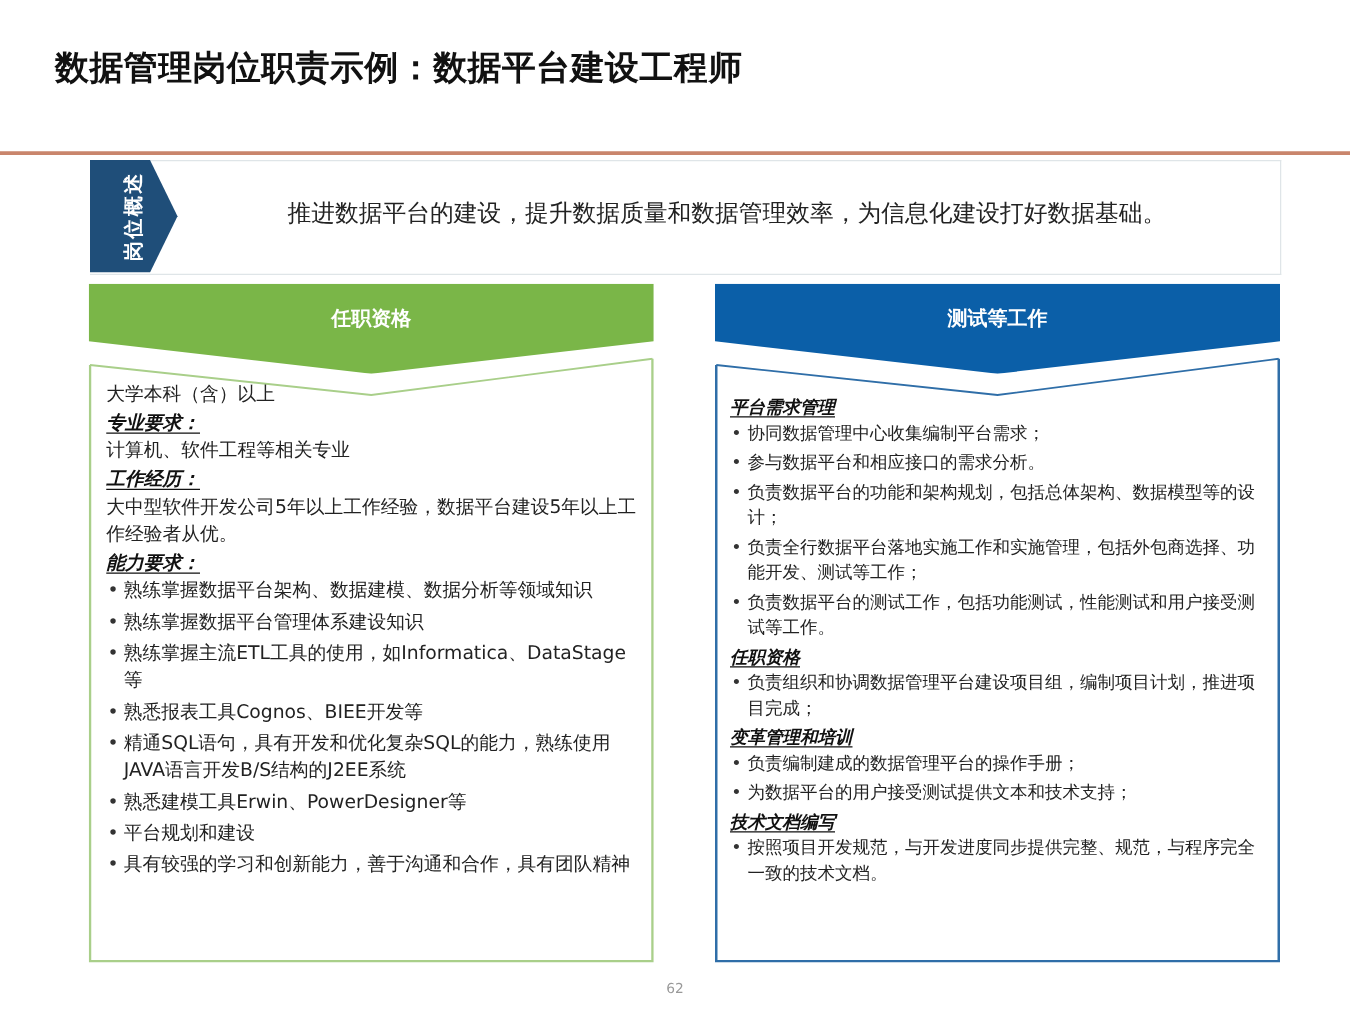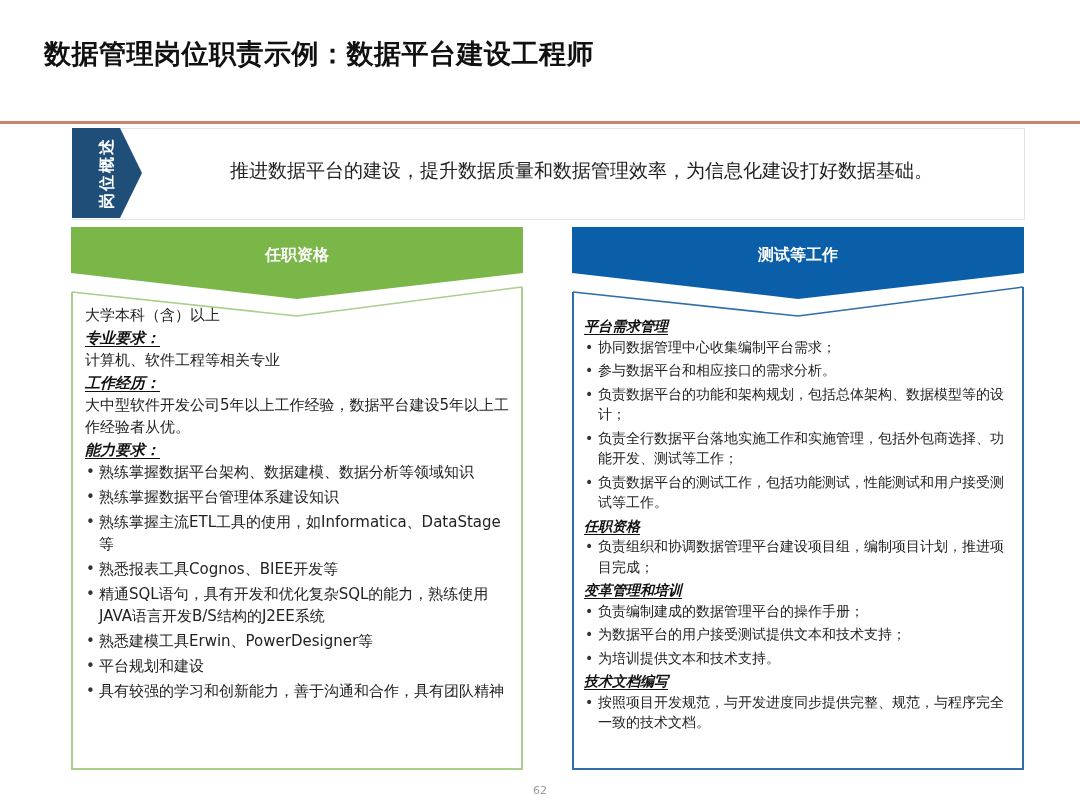--- a/index.html
+++ b/index.html
@@ -138,21 +138,20 @@
       <li>负责数据平台的测试工作，包括功能测试，性能测试和用户接受测试等工作。</li>
     </ul>
     <p class="sec-title">任职资格</p>
     <ul>
       <li>负责组织和协调数据管理平台建设项目组，编制项目计划，推进项目完成；</li>
     </ul>
     <p class="sec-title">变革管理和培训</p>
     <ul>
       <li>负责编制建成的数据管理平台的操作手册；</li>
       <li>为数据平台的用户接受测试提供文本和技术支持；</li>
-      <li>为培训提供文本和技术支持。</li>
     </ul>
     <p class="sec-title">技术文档编写</p>
     <ul>
       <li>按照项目开发规范，与开发进度同步提供完整、规范，与程序完全一致的技术文档。</li>
     </ul>
   </div>
 </div>
 
 <div class="page-num">62</div>
 

